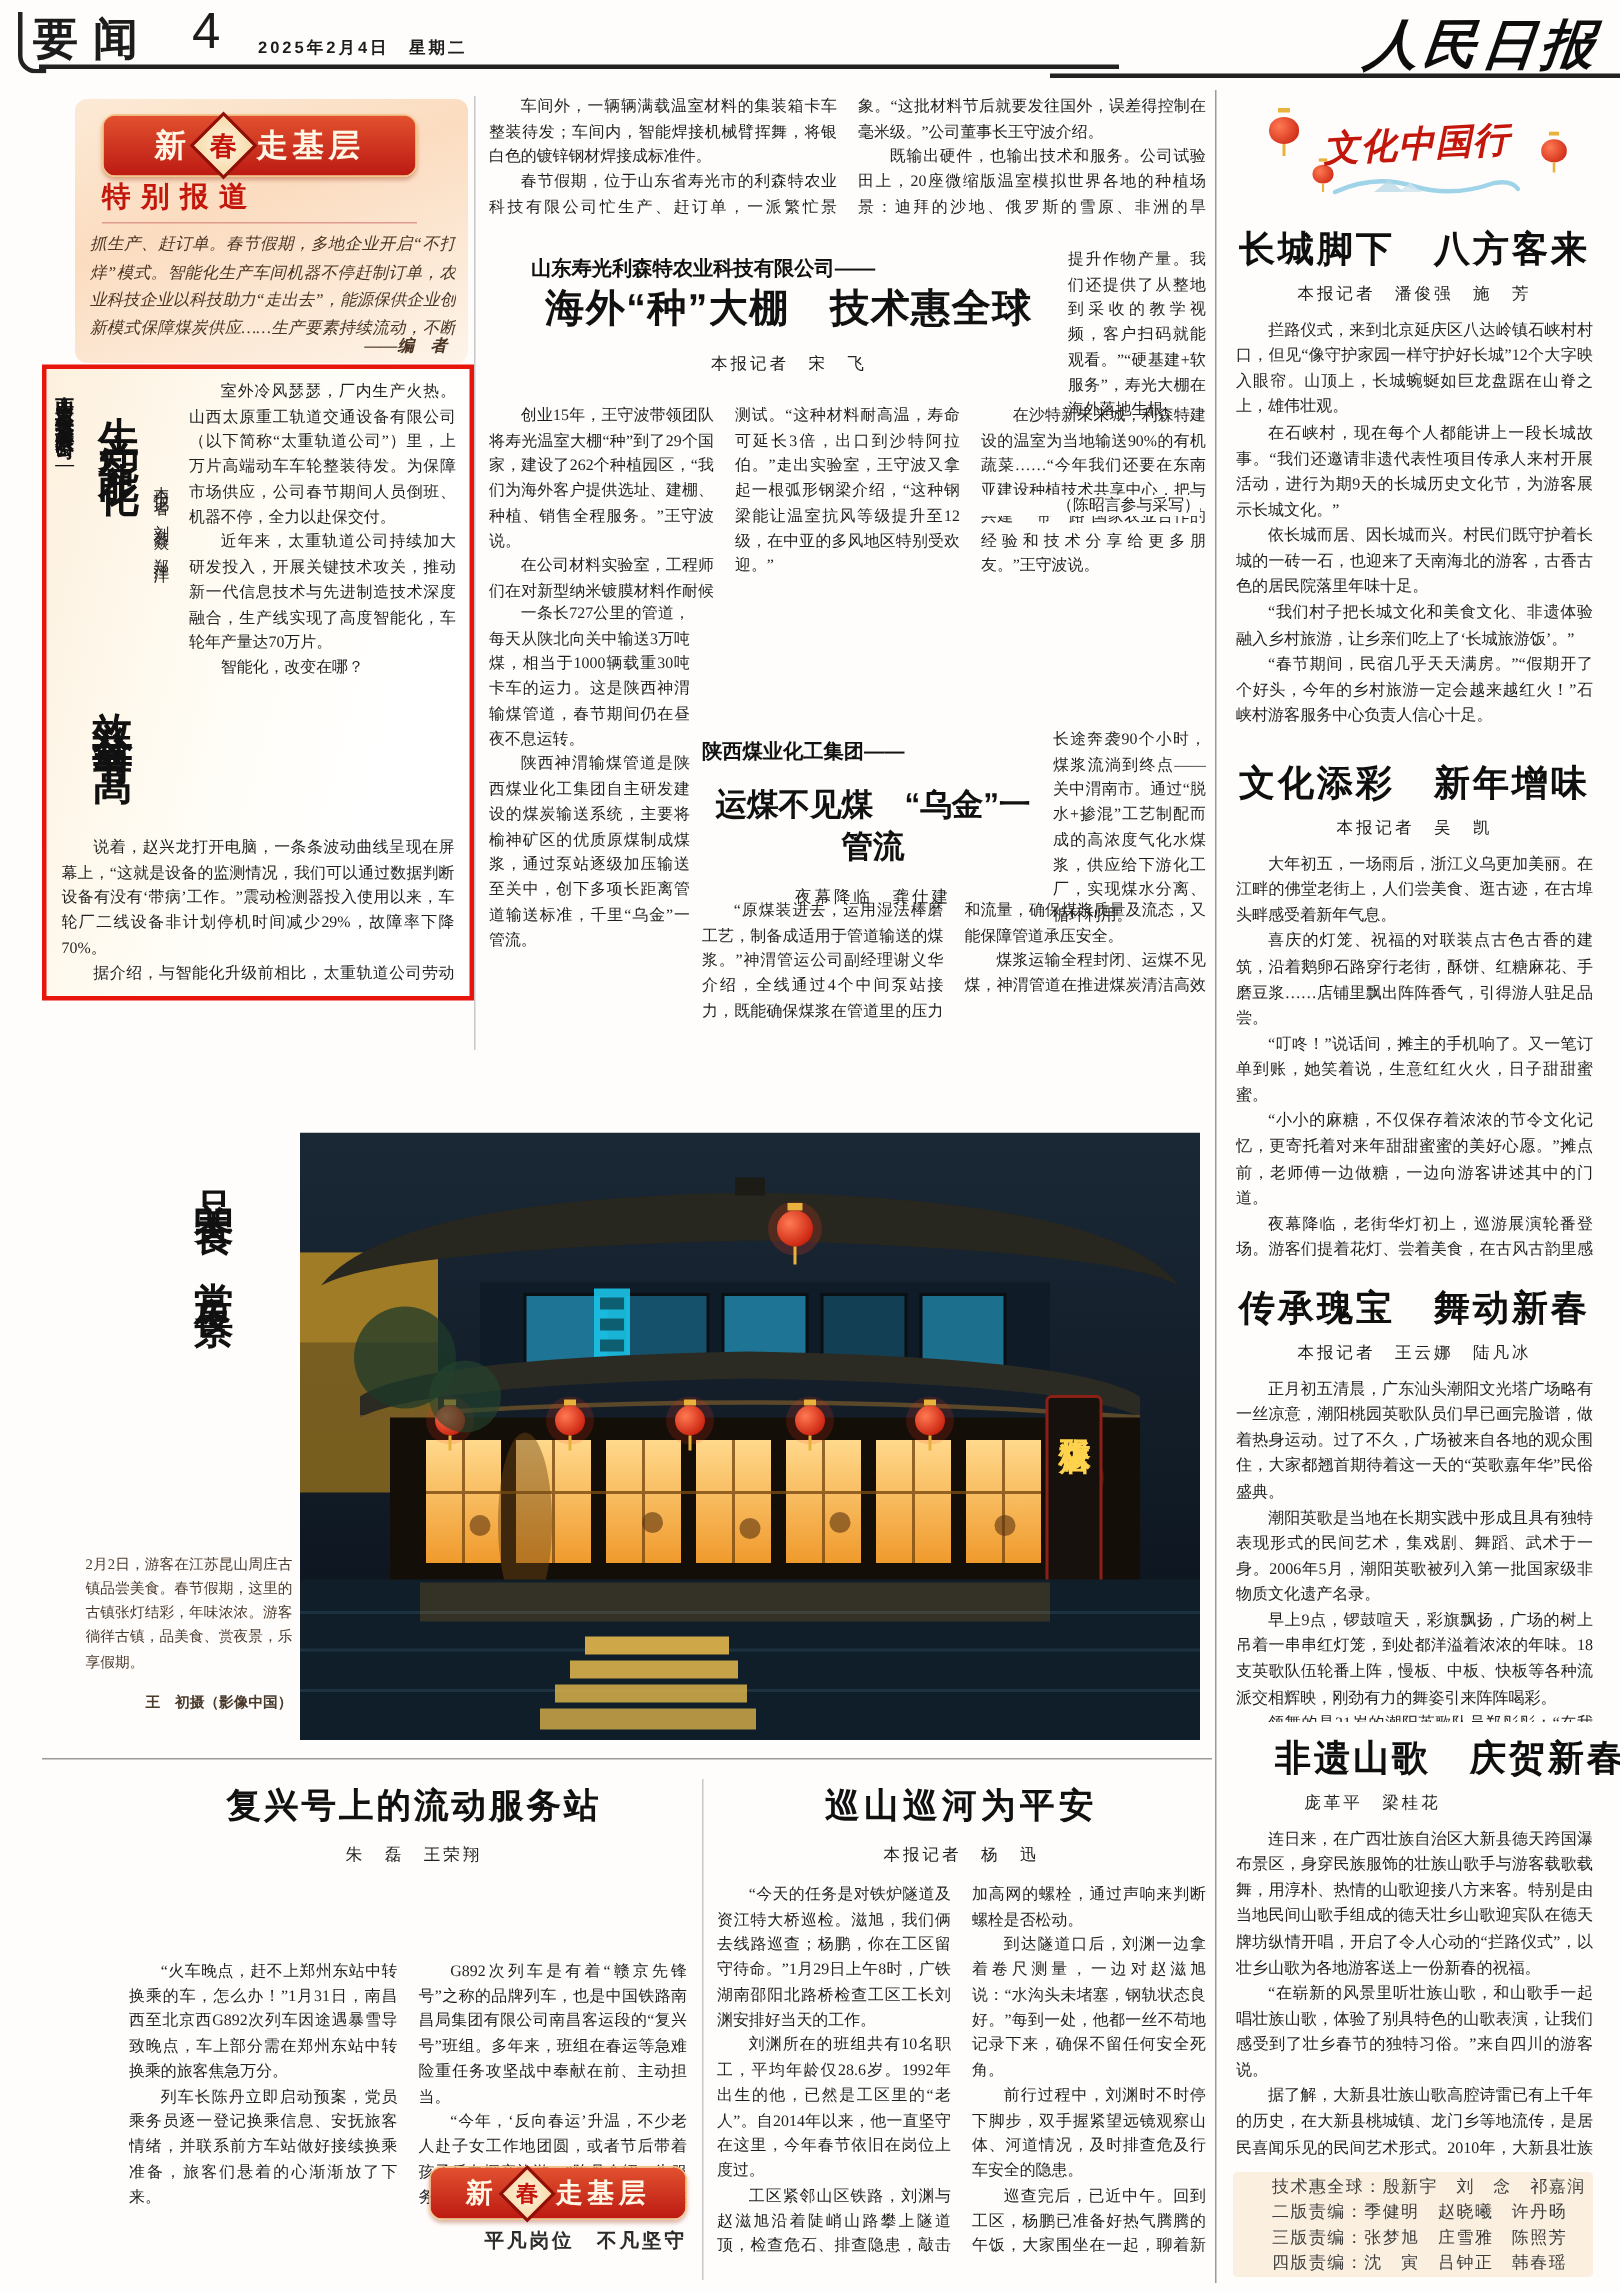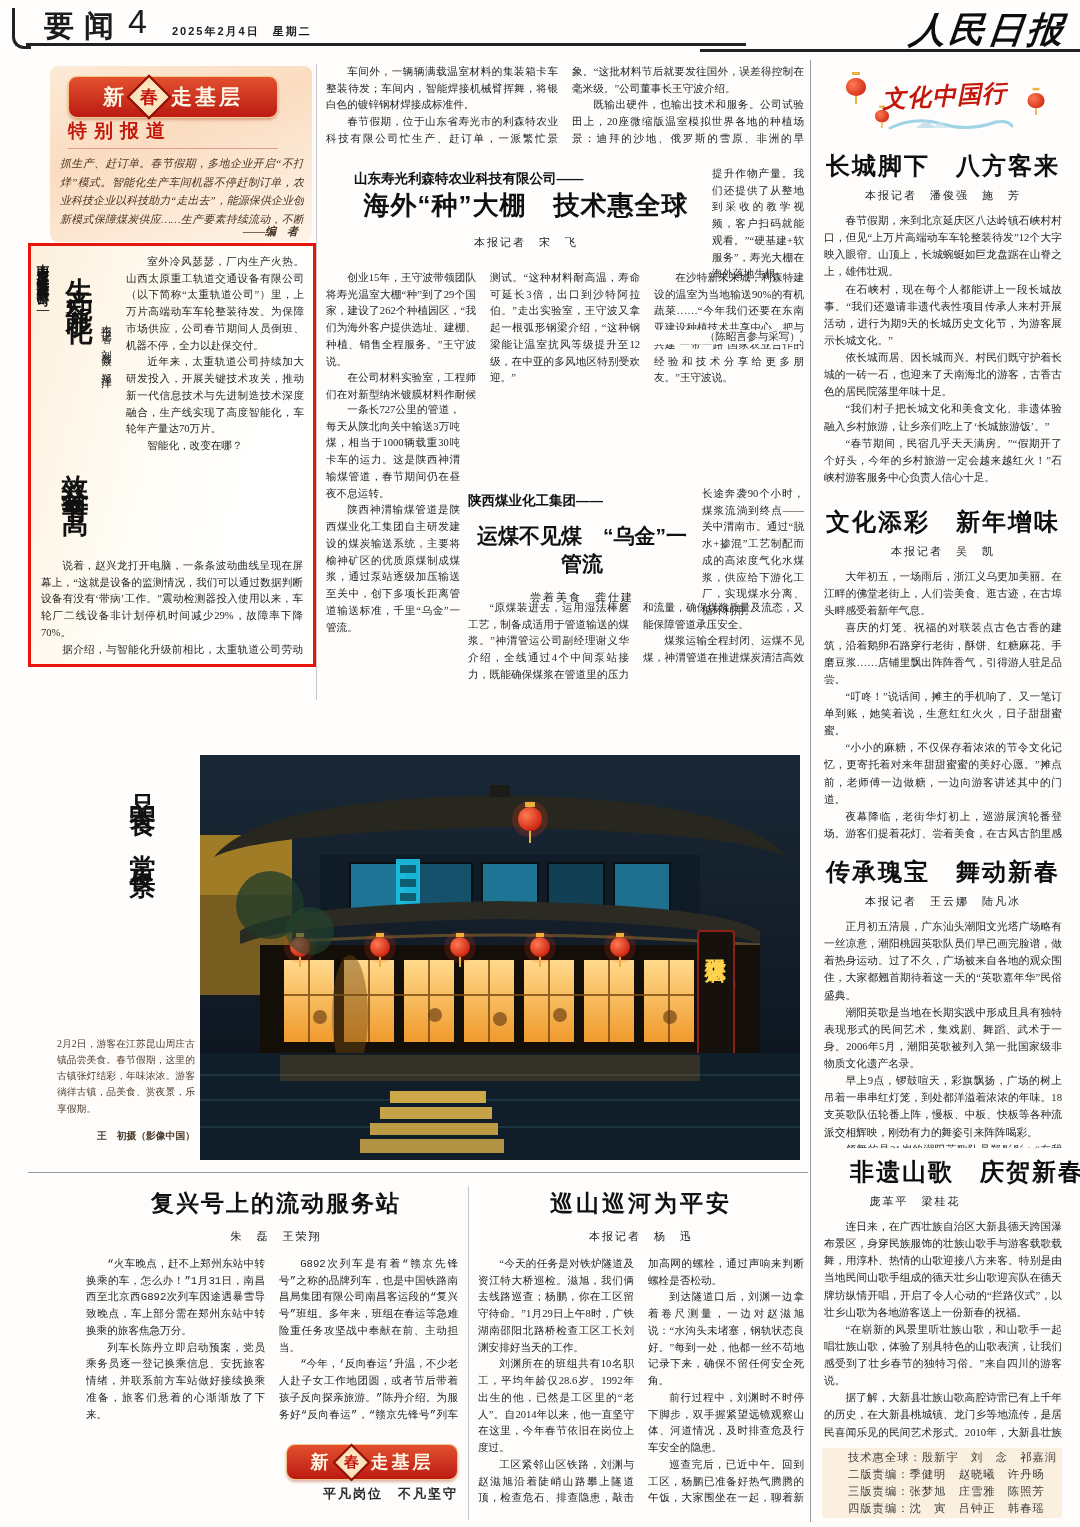--- a/index.html
+++ b/index.html
@@ -14,21 +14,21 @@
   .abs{position:absolute;}
   .hl{font-weight:bold;color:#111;}
   .byline{font-size:11px;letter-spacing:2px;text-align:center;color:#222;}
   .kicker{font-weight:bold;font-size:13.5px;color:#111;}
   .rule{position:absolute;background:#9a9a9a;}
   
   #hdr-bracket{position:absolute;left:12px;top:8px;width:16px;height:38px;
     border-left:3px solid #222;border-bottom:3px solid #222;border-bottom-left-radius:12px;}
   #hdr-rule{position:absolute;left:26px;top:43px;width:720px;height:3px;background:#222;}
   #hdr-rule-r{position:absolute;left:700px;top:49px;width:380px;height:3px;background:#222;}
-  #hdr-section{position:absolute;left:44px;top:6px;font-size:30px;font-weight:bold;letter-spacing:10px;}
+  #hdr-section{position:absolute;left:22px;top:6px;font-size:30px;font-weight:bold;letter-spacing:10px;}
   #hdr-pno{position:absolute;left:128px;top:2px;font-size:34px;}
   #hdr-date{position:absolute;left:172px;top:24px;font-size:11px;font-weight:bold;letter-spacing:2px;}
   #masthead{position:absolute;right:14px;top:6px;font-size:36px;font-weight:bold;font-style:italic;
     transform:skewX(-6deg);letter-spacing:3px;color:#0d0d0d;}
   
   .banner{position:relative;height:40px;border-radius:9px;display:flex;align-items:center;justify-content:center;
     background:linear-gradient(180deg,#e2512f,#bc1a12);box-shadow:0 2px 3px rgba(150,40,10,.35);
     border:1px solid #f3c788;padding:0 10px;}
   .banner .w{color:#fff7e6;font-weight:bold;font-size:21px;letter-spacing:3px;}
   .banner .diamond{width:28px;height:28px;background:radial-gradient(#fff6e2,#f7d9a8);transform:rotate(45deg);
@@ -122,21 +122,21 @@
     </div>
   <div class="abs" style="left:640px;top:330px;width:160px;font-size:10.6px;text-align:right;color:#1f1f1f;background:#fffdfb;">（陈昭言参与采写）</div>
 
   <div class="abs body-text" style="left:326px;top:402px;width:134px;height:296px;">
       <p class="para">一条长727公里的管道，每天从陕北向关中输送3万吨煤，相当于1000辆载重30吨卡车的运力。这是陕西神渭输煤管道，春节期间仍在昼夜不息运转。</p>
       <p class="para">陕西神渭输煤管道是陕西煤业化工集团自主研发建设的煤炭输送系统，主要将榆神矿区的优质原煤制成煤浆，通过泵站逐级加压输送至关中，创下多项长距离管道输送标准，千里“乌金”一管流。</p>
     </div>
   <div class="abs" style="left:468px;top:492px;width:228px;">
     <div class="kicker sans">陕西煤业化工集团——</div>
     <div class="sans hl" style="font-size:21px;letter-spacing:0px;text-align:center;margin-top:12px;">运煤不见煤　“乌金”一管流</div>
-    <div class="byline" style="margin-top:12px;">尝着美食　龚仕建</div>
+    <div class="byline" style="margin-top:12px;">夜幕降临　龚仕建</div>
   </div>
   <div class="abs body-text" style="left:702px;top:486px;width:102px;height:158px;">
     <p style="text-indent:0;">长途奔袭90个小时，煤浆流淌到终点——关中渭南市。通过“脱水+掺混”工艺制配而成的高浓度气化水煤浆，供应给下游化工厂，实现煤水分离、循环利用。</p>
   </div>
   <div class="abs body-text cols2" style="left:468px;top:600px;width:336px;height:98px;">
       <p class="para">“原煤装进去，运用湿法棒磨工艺，制备成适用于管道输送的煤浆。”神渭管运公司副经理谢义华介绍，全线通过4个中间泵站接力，既能确保煤浆在管道里的压力和流量，确保煤浆质量及流态，又能保障管道承压安全。</p>
       <p class="para">煤浆运输全程封闭、运煤不见煤，神渭管道在推进煤炭清洁高效利用方面持续发力，让千里运输更加绿色安全。</p>
     </div>
 
   <div class="abs vt sans hl" style="left:126px;top:772px;height:240px;font-size:26px;letter-spacing:9px;">品美食　赏夜景</div>
@@ -275,21 +275,21 @@
     </svg>
   </div>
 
   <div class="rule" style="left:28px;top:1172px;width:780px;height:1px;background:#9a9a9a;"></div>
   <div class="rule" style="left:468px;top:1186px;width:1px;height:334px;background:#c8c8c8;"></div>
 
   <div class="abs" style="left:96px;top:1188px;width:360px;">
     <div class="sans hl" style="font-size:23px;letter-spacing:2px;text-align:center;">复兴号上的流动服务站</div>
     <div class="byline" style="margin-top:10px;">朱　磊　王荣翔</div>
   </div>
-  <div class="abs body-text cols2" style="left:86px;top:1256px;width:372px;height:180px;font-family:Liberation Mono, monospace;">
+  <div class="abs body-text cols2" style="left:86px;top:1307px;width:372px;height:180px;">
       <p class="para">“火车晚点，赶不上郑州东站中转换乘的车，怎么办！”1月31日，南昌西至北京西G892次列车因途遇暴雪导致晚点，车上部分需在郑州东站中转换乘的旅客焦急万分。</p>
       <p class="para">列车长陈丹立即启动预案，党员乘务员逐一登记换乘信息、安抚旅客情绪，并联系前方车站做好接续换乘准备，旅客们悬着的心渐渐放了下来。</p>
       <p class="para">G892次列车是有着“赣京先锋号”之称的品牌列车，也是中国铁路南昌局集团有限公司南昌客运段的“复兴号”班组。多年来，班组在春运等急难险重任务攻坚战中奉献在前、主动担当。</p>
       <p class="para">“今年，‘反向春运’升温，不少老人赴子女工作地团圆，或者节后带着孩子反向探亲旅游。”陈丹介绍。为服务好“反向春运”，“赣京先锋号”列车推行“上前一步、多问一句、跟进一步”的服务方法，让“银发族”旅途更安心。</p>
     </div>
 
   <div class="abs" style="left:286px;top:1444px;width:172px;">
     <div class="banner" style="height:34px;">
       <span class="w" style="font-size:18px;">新</span>
       <span class="diamond" style="width:23px;height:23px;">
@@ -333,21 +333,21 @@
     <svg class="abs" style="left:40px;top:40px;" width="130" height="22" viewBox="0 0 130 22">
       <path d="M4,16 Q30,4 56,12 T110,10 Q122,8 126,14" stroke="#9fd3e8" stroke-width="3" fill="none" stroke-linecap="round"></path>
       <path d="M30,16 L40,8 L50,16 Z" fill="#bcd9e6" opacity="0.8"></path>
       <path d="M46,16 L54,10 L62,16 Z" fill="#cfe4ee" opacity="0.8"></path>
     </svg>
   </div>
 
   <div class="abs headline-r" style="left:824px;top:150px;width:238px;">长城脚下　八方客来</div>
   <div class="abs byline" style="left:824px;top:188px;width:238px;">本报记者　潘俊强　施　芳</div>
   <div class="abs rc-body" style="left:824px;top:212px;height:278px;">
-      <p class="para">春节假期，来到北京延庆区八达岭镇石峡村村口，但见“上万片高端动车车轮整装待发”12个大字映入眼帘。山顶上，长城蜿蜒如巨龙盘踞在山脊之上，雄伟壮观。</p>
+      <p class="para">拦路仪式，来到北京延庆区八达岭镇石峡村村口，但见“像守护家园一样守护好长城”12个大字映入眼帘。山顶上，长城蜿蜒如巨龙盘踞在山脊之上，雄伟壮观。</p>
       <p class="para">在石峡村，现在每个人都能讲上一段长城故事。“我们还邀请非遗代表性项目传承人来村开展活动，进行为期9天的长城历史文化节，为游客展示长城文化。”</p>
       <p class="para">依长城而居、因长城而兴。村民们既守护着长城的一砖一石，也迎来了天南海北的游客，古香古色的居民院落里年味十足。</p>
       <p class="para">“我们村子把长城文化和美食文化、非遗体验融入乡村旅游，让乡亲们吃上了‘长城旅游饭’。”</p>
       <p class="para">“春节期间，民宿几乎天天满房。”“假期开了个好头，今年的乡村旅游一定会越来越红火！”石峡村游客服务中心负责人信心十足。</p>
     </div>
 
   <div class="abs headline-r" style="left:824px;top:506px;width:238px;">文化添彩　新年增味</div>
   <div class="abs byline" style="left:824px;top:544px;width:238px;">本报记者　吴　凯</div>
   <div class="abs rc-body" style="left:824px;top:568px;height:276px;">
       <p class="para">大年初五，一场雨后，浙江义乌更加美丽。在江畔的佛堂老街上，人们尝美食、逛古迹，在古埠头畔感受着新年气息。</p>

